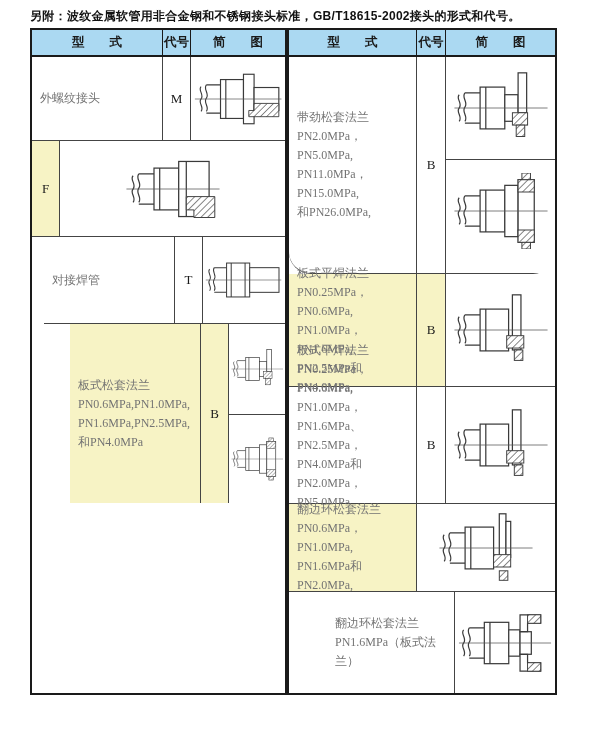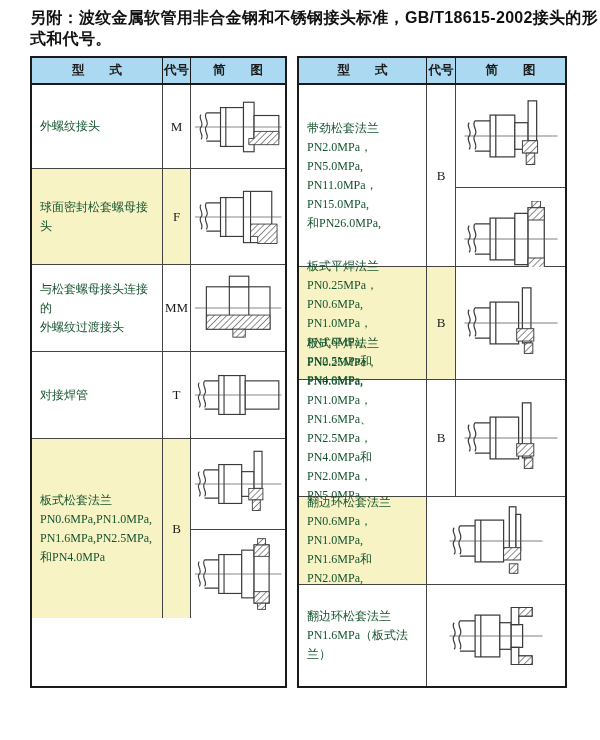--- a/index.html
+++ b/index.html
@@ -1,35 +1,35 @@
 <!DOCTYPE html>
 <html><head>
 <meta charset="utf-8">
 <style>
   html,body{margin:0;padding:0;background:#fff;}
   .page{position:relative;width:600px;height:740px;background:#fff;overflow:hidden;
         font-family:"Liberation Sans",sans-serif;}
-  .title{position:absolute;left:30px;top:8px;font-size:16px;font-weight:bold;color:#111;
+  .title{position:absolute;left:30px;top:8px;font-size:12px;font-weight:bold;color:#111;
          font-family:"Liberation Sans",sans-serif;letter-spacing:.3px;}
-  .tables{position:absolute;left:30px;top:56px;display:flex;gap:10px;justify-content:flex-end;}
+  .tables{position:absolute;left:30px;top:28px;display:flex;gap:0;justify-content:flex-end;}
   .tbl{border:2px solid #1a1a1a;background:#fff;box-sizing:border-box;}
   .tbl.left{width:257px;}
   .tbl.right{width:270px;}
   .hdr{display:flex;height:27px;background:#abd9f2;border-bottom:2px solid #1a1a1a;box-sizing:border-box;}
   .hdr .hcell{display:flex;align-items:center;justify-content:center;box-sizing:border-box;
       font-family:"Liberation Serif",serif;font-weight:bold;font-size:12.5px;color:#1a1a1a;}
   .hcell.b{border-right:1px solid #1a1a1a;}
   .left .w-type{width:131px}.left .w-code{width:28px}.left .w-sk{flex:1}
   .right .w-type{width:128px}.right .w-code{width:29px}.right .w-sk{flex:1}
   .row{display:flex;border-bottom:1px solid #444;box-sizing:border-box;background:#fff;}
-  .row:last-child{border-bottom:none;}
+  .row:last-child{border-bottom:none;padding-left:38px;}
   .cell{box-sizing:border-box;}
   .ctype{border-right:1px solid #444;display:flex;align-items:center;padding:3px 3px 3px 8px;}
   .ttext{font-family:"Liberation Serif","DejaVu Serif",serif;font-size:12px;line-height:19px;
-         color:#14532d;white-space:pre-line;}
+         color:#737373;white-space:pre-line;}
   .ccode{border-right:1px solid #444;display:flex;align-items:center;justify-content:center;
          font-family:"Liberation Serif","DejaVu Serif",serif;font-size:13px;color:#1a1a1a;}
   .csk{flex:1;display:flex;flex-direction:column;background:#fff;}
   .sub{display:flex;align-items:center;justify-content:center;box-sizing:border-box;flex:1;}
   .sub.dv{border-bottom:1px solid #444;}
   .sub svg{max-width:94%;max-height:92%;}
   .row.yl .ctype,.row.yl .ccode{background:#f7f3c5;}
 </style>
 </head>
 <body>
@@ -69,63 +69,38 @@
                   <line x1="36" y1="18" x2="36" y2="62" fill="none" stroke="#3a3a3a" stroke-width="1.3"></line>
                   <rect x="56" y="12" width="12" height="56" fill="#ffffff" stroke="#3a3a3a" stroke-width="1.3"></rect>
                   <rect x="68" y="27" width="28" height="26" fill="#ffffff" stroke="#3a3a3a" stroke-width="1.3"></rect>
                   <polygon points="68,45 96,45 96,60 62,60 62,53 68,53" fill="url(#hh)" stroke="#3a3a3a" stroke-width="1"></polygon>
                   <line x1="1" y1="40" x2="99" y2="40" stroke="#555" stroke-width="0.8"></line>
                 </svg>
               </div>
             </div>
           </div>
           <div class="row yl" style="height: 96px;">
-            <div class="cell ctype w-type">
-              <span class="ttext">球面密封松套螺母接头</span>
-            </div>
             <div class="cell ccode w-code">
               <span>F</span>
             </div>
             <div class="cell csk w-sk">
               <div class="sub">
                 <svg viewBox="0 0 100 80" width="96" height="76" xmlns="http://www.w3.org/2000/svg">
                   <path d="M8,26 c-4,4 4,9 0,14 c-4,4 4,9 0,14 M14,24 c-4,5 4,10 0,15 c-4,5 4,10 0,15 M14,24 H30 M14,56 H30" fill="none" stroke="#3a3a3a" stroke-width="1.3"></path>
                   <rect x="30" y="18" width="26" height="44" fill="#ffffff" stroke="#3a3a3a" stroke-width="1.3"></rect>
                   <line x1="36" y1="18" x2="36" y2="62" fill="none" stroke="#3a3a3a" stroke-width="1.3"></line>
                   <rect x="56" y="11" width="32" height="58" fill="#ffffff" stroke="#3a3a3a" stroke-width="1.3"></rect>
                   <line x1="64" y1="11" x2="64" y2="69" fill="none" stroke="#3a3a3a" stroke-width="1.3"></line>
                   <polygon points="64,48 94,48 94,70 72,70 72,62 64,62" fill="url(#hh)" stroke="#3a3a3a" stroke-width="1"></polygon>
                   <line x1="1" y1="40" x2="99" y2="40" stroke="#555" stroke-width="0.8"></line>
                 </svg>
               </div>
             </div>
           </div>
-          <div class="row" style="height: 87px;">
-            <div class="cell ctype w-type">
-              <span class="ttext">与松套螺母接头连接的
-外螺纹过渡接头</span>
-            </div>
-            <div class="cell ccode w-code">
-              <span>MM</span>
-            </div>
-            <div class="cell csk w-sk">
-              <div class="sub">
-                <svg viewBox="0 0 100 80" width="96" height="76" xmlns="http://www.w3.org/2000/svg">
-                  <rect x="14" y="16" width="72" height="48" fill="#ffffff" stroke="#3a3a3a" stroke-width="1.3"></rect>
-                  <rect x="40" y="4" width="22" height="12" fill="#ffffff" stroke="#3a3a3a" stroke-width="1.3"></rect>
-                  <line x1="40" y1="16" x2="40" y2="64" fill="none" stroke="#3a3a3a" stroke-width="1.3"></line>
-                  <line x1="62" y1="16" x2="62" y2="64" fill="none" stroke="#3a3a3a" stroke-width="1.3"></line>
-                  <rect x="14" y="48" width="72" height="16" fill="url(#hh)" stroke="#3a3a3a" stroke-width="1"></rect>
-                  <rect x="44" y="64" width="14" height="9" fill="url(#hh)" stroke="#3a3a3a" stroke-width="1"></rect>
-                  <line x1="1" y1="40" x2="99" y2="40" stroke="#555" stroke-width="0.8"></line>
-                </svg>
-              </div>
-            </div>
-          </div>
-          <div class="row" style="height: 87px;">
+          <div class="row" style="height: 87px; margin-left: 12px;">
             <div class="cell ctype w-type">
               <span class="ttext">对接焊管</span>
             </div>
             <div class="cell ccode w-code">
               <span>T</span>
             </div>
             <div class="cell csk w-sk">
               <div class="sub">
                 <svg viewBox="0 0 100 80" width="96" height="76" xmlns="http://www.w3.org/2000/svg">
                   <path d="M6,26 c-4,4 4,9 0,14 c-4,4 4,9 0,14 M12,24 c-4,5 4,10 0,15 c-4,5 4,10 0,15 M12,24 H28 M12,56 H28" fill="none" stroke="#3a3a3a" stroke-width="1.3"></path>
@@ -180,21 +155,21 @@
         </div>
     </section>
 
     <section class="tbl right">
       <div class="hdr">
         <div class="hcell w-type b">型　　式</div>
         <div class="hcell w-code b">代号</div>
         <div class="hcell w-sk">简　　图</div>
       </div>
       <div class="rows" id="right-rows">
-          <div class="row" style="height: 182px;">
+          <div class="row" style="height: 217px; border-radius: 22px;">
             <div class="cell ctype w-type">
               <span class="ttext">带劲松套法兰
 PN2.0MPa，PN5.0MPa,
 PN11.0MPa，PN15.0MPa,
 和PN26.0MPa,</span>
             </div>
             <div class="cell ccode w-code">
               <span>B</span>
             </div>
             <div class="cell csk w-sk">

